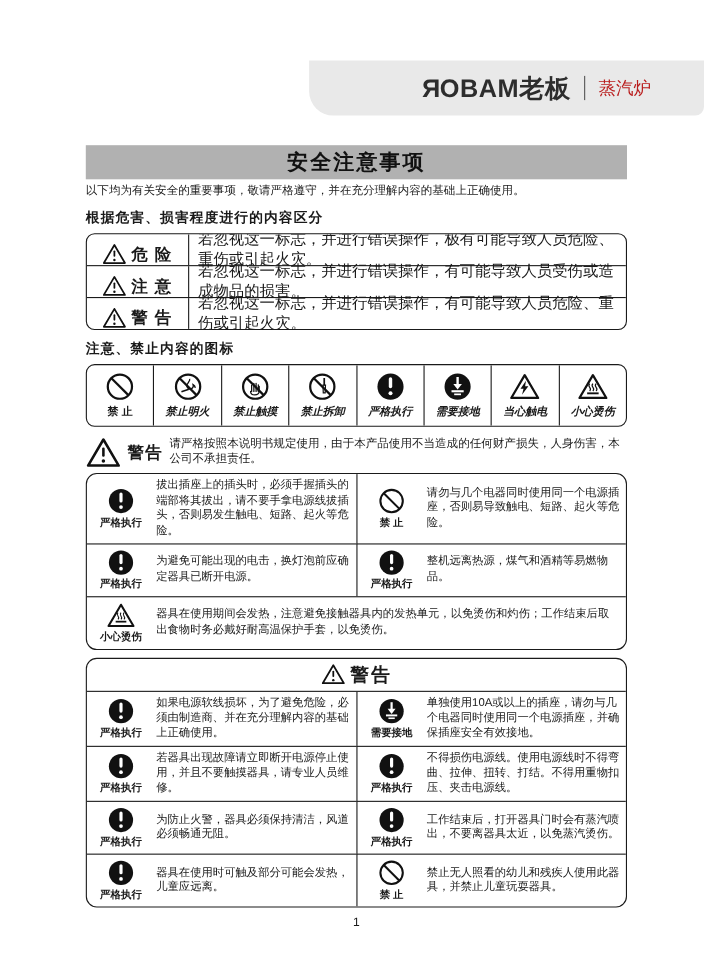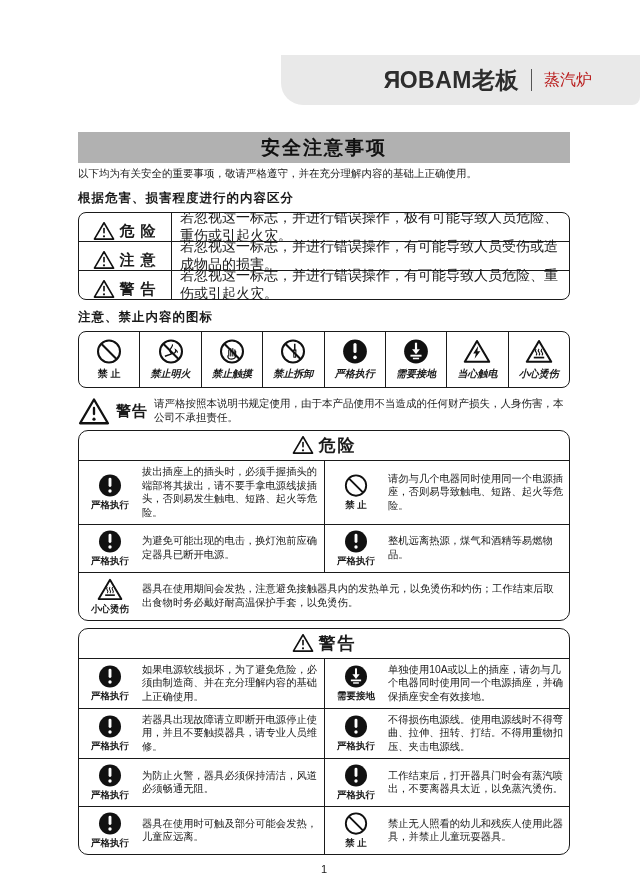--- a/index.html
+++ b/index.html
@@ -244,30 +244,20 @@
             <path d="M22 3.5 L41.2 36.2 H2.8 Z" fill="#fff" stroke="#111" stroke-width="3.2" stroke-linejoin="round"></path>
             <rect x="20.4" y="13.5" width="3.2" height="11.5" rx="1.5" fill="#111"></rect>
             <circle cx="22" cy="30.6" r="2.2" fill="#111"></circle>
           </svg>
         </span>
       <span class="lbl">警告</span>
       <span class="txt">请严格按照本说明书规定使用，由于本产品使用不当造成的任何财产损失，人身伤害，本公司不承担责任。</span>
     </div>
 
     <div class="box danger">
-      <div class="box-head">
-        <span class="icon">
-            <svg viewBox="0 0 44 40">
-              <path d="M22 3.5 L41.2 36.2 H2.8 Z" fill="#fff" stroke="#111" stroke-width="3.2" stroke-linejoin="round"></path>
-              <rect x="20.4" y="13.5" width="3.2" height="11.5" rx="1.5" fill="#111"></rect>
-              <circle cx="22" cy="30.6" r="2.2" fill="#111"></circle>
-            </svg>
-          </span>
-        <span class="ttl">危险</span>
-      </div>
       <div class="box-grid">
         <div class="cell h52">
           <span class="itm-ic">
               <span class="icon">
                 <svg viewBox="0 0 40 40">
                   <circle cx="20" cy="20" r="17.6" fill="#111"></circle>
                   <rect x="17.7" y="7.4" width="4.6" height="14.8" rx="2.3" fill="#fff"></rect>
                   <circle cx="20" cy="28.8" r="2.7" fill="#fff"></circle>
                 </svg>
               </span>

